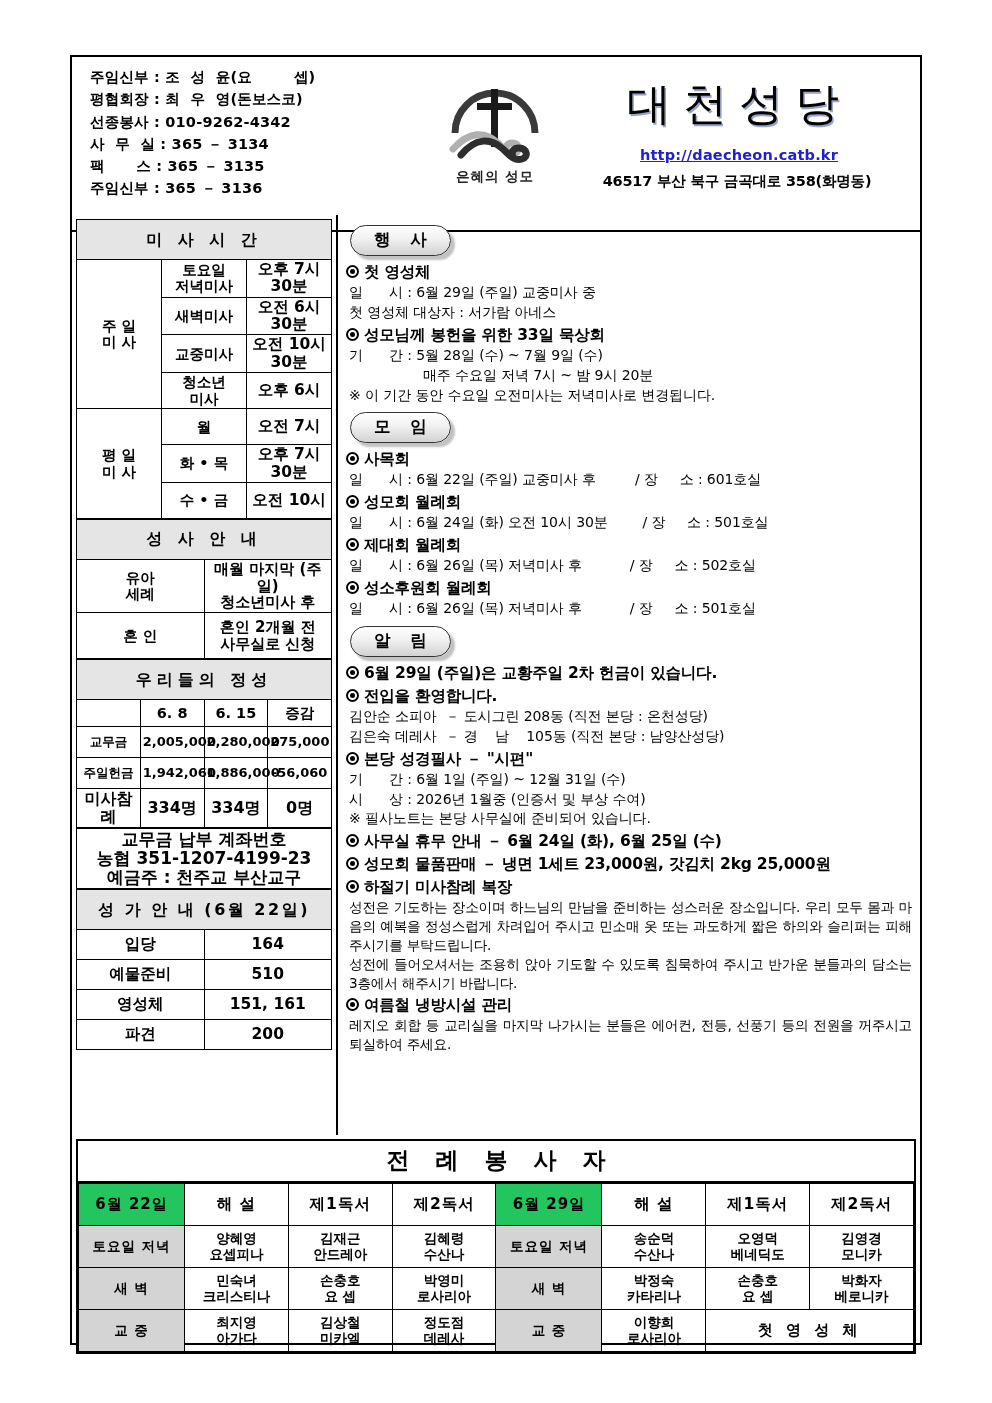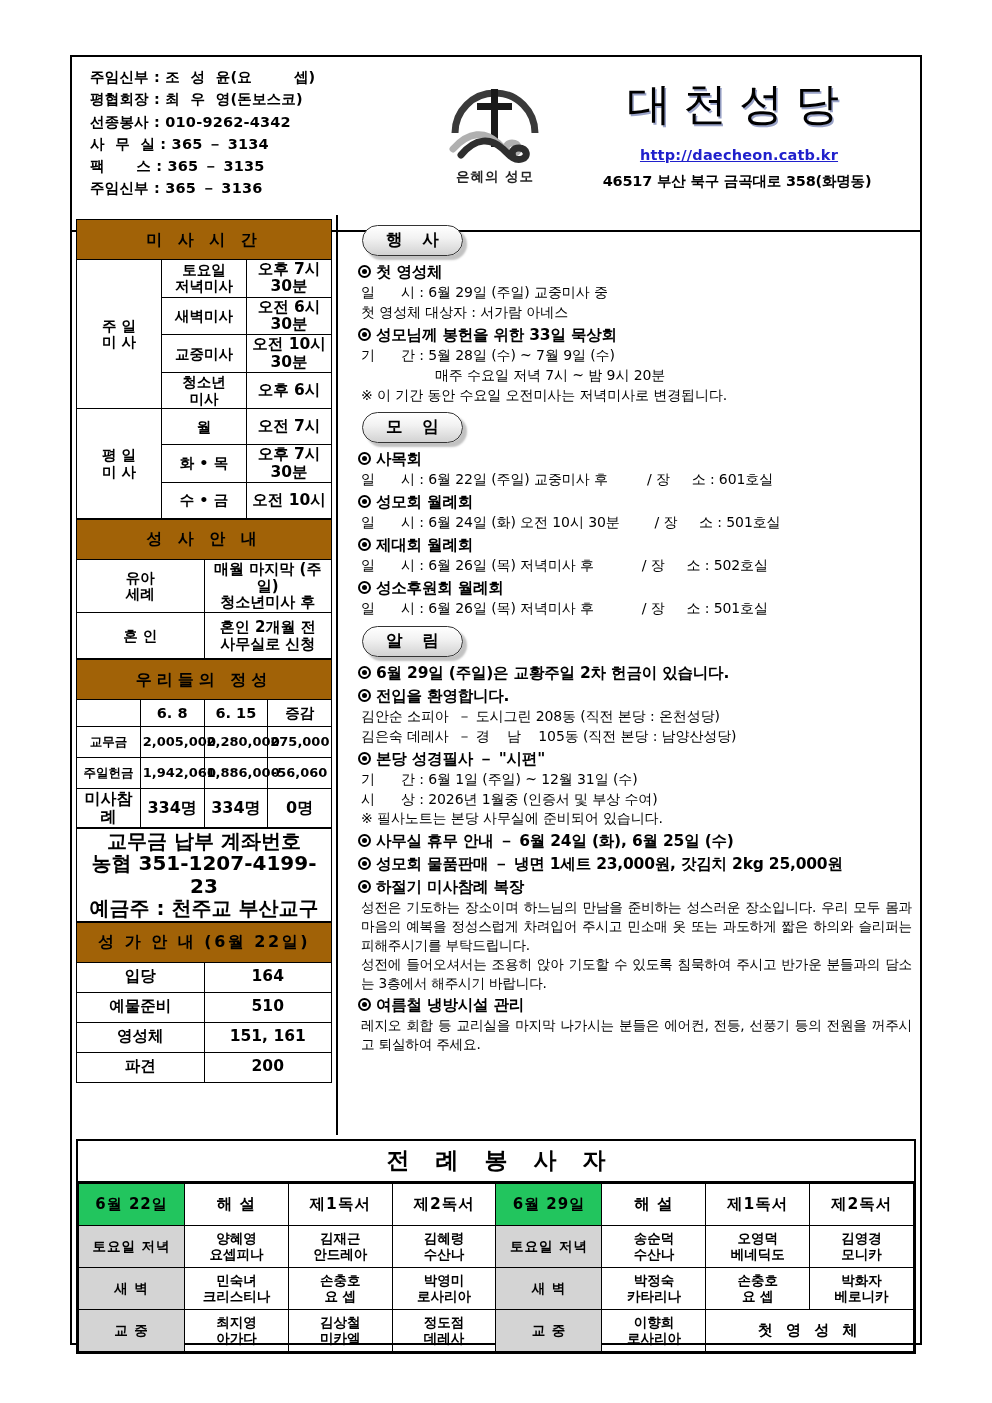--- a/index.html
+++ b/index.html
@@ -77,47 +77,47 @@
   table.grid td, table.grid th {
     border: 1.6px solid #000;
     text-align: center;
     vertical-align: middle;
     font-weight: bold;
     color: #000;
     padding: 1px 2px;
     line-height: 1.12;
   }
   .sec-head {
-    background: #a16207;
+    background: #e5e5e5;
     font-size: 16px;
     letter-spacing: 5px;
     height: 40px;
   }
   .sec-head.small-sp { letter-spacing: 2.5px; }
   .ms-side { width: 34px; font-size: 14.5px; letter-spacing: 0px; }
   .ms-kind { width: 72px; font-size: 14.5px; }
   .ms-time { font-size: 15.5px; }
   .ms-row td { height: 36px; }
   .sa-label { width: 50px; font-size: 14.5px; }
   .sa-val { font-size: 15px; }
   .sa-row td { height: 46px; }
   .off-head td { height: 27px; font-size: 14.5px; }
   .off-row td { height: 31px; font-size: 13px; }
   .off-row td.off-name { font-size: 12.5px; }
   .off-row.big td { font-size: 16px; }
-  .acct td { height: 56px; font-size: 20px; line-height: 1.2; }
+  .acct td { height: 56px; font-size: 17px; line-height: 1.2; }
   .hy-row td { height: 30px; font-size: 15.5px; }
   .hy-label { width: 96px; }
 
   
   .right-col {
     position: absolute; left: 264px; top: 158px;
     width: 584px; height: 920px;
     border-left: 2px solid #000;
-    padding: 4px 8px 0 20px;
+    padding: 4px 8px 0 8px;
   }
   .pill {
     display: inline-block;
     min-width: 78px;
     padding: 3px 16px 4px 16px;
     border: 1.8px solid #333;
     border-radius: 16px;
     background: linear-gradient(to bottom, #ffffff 0%, #f2f2f2 42%, #d2d2d2 100%);
     font-size: 16.5px; font-weight: bold; color: #000;
     letter-spacing: 7px; text-indent: 7px;

